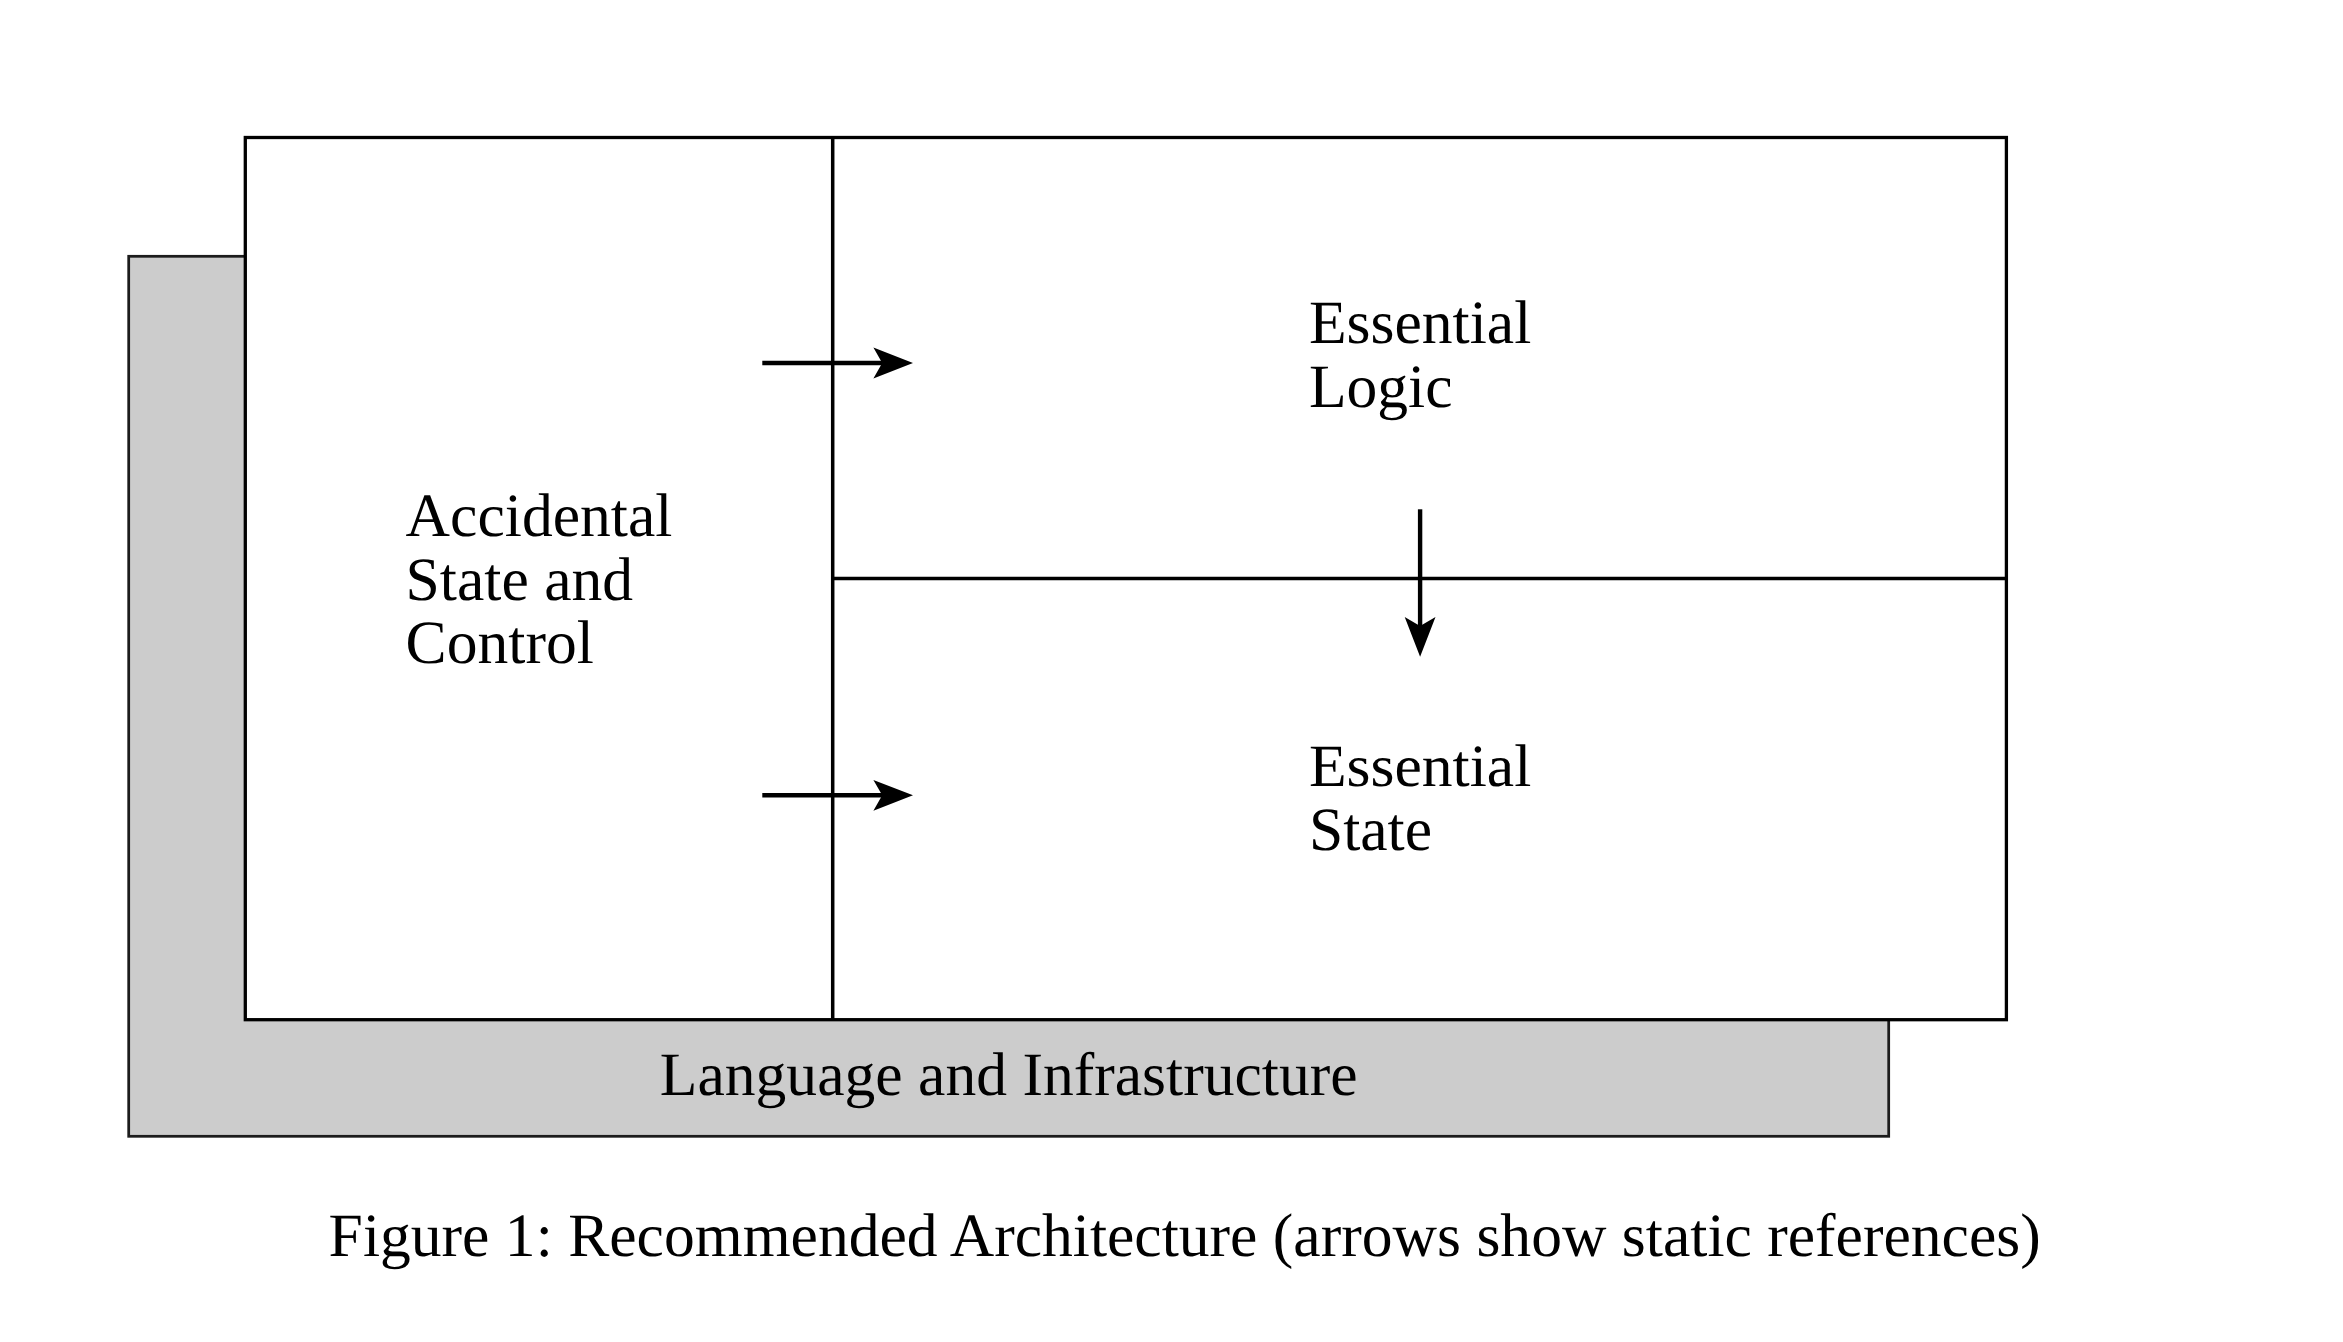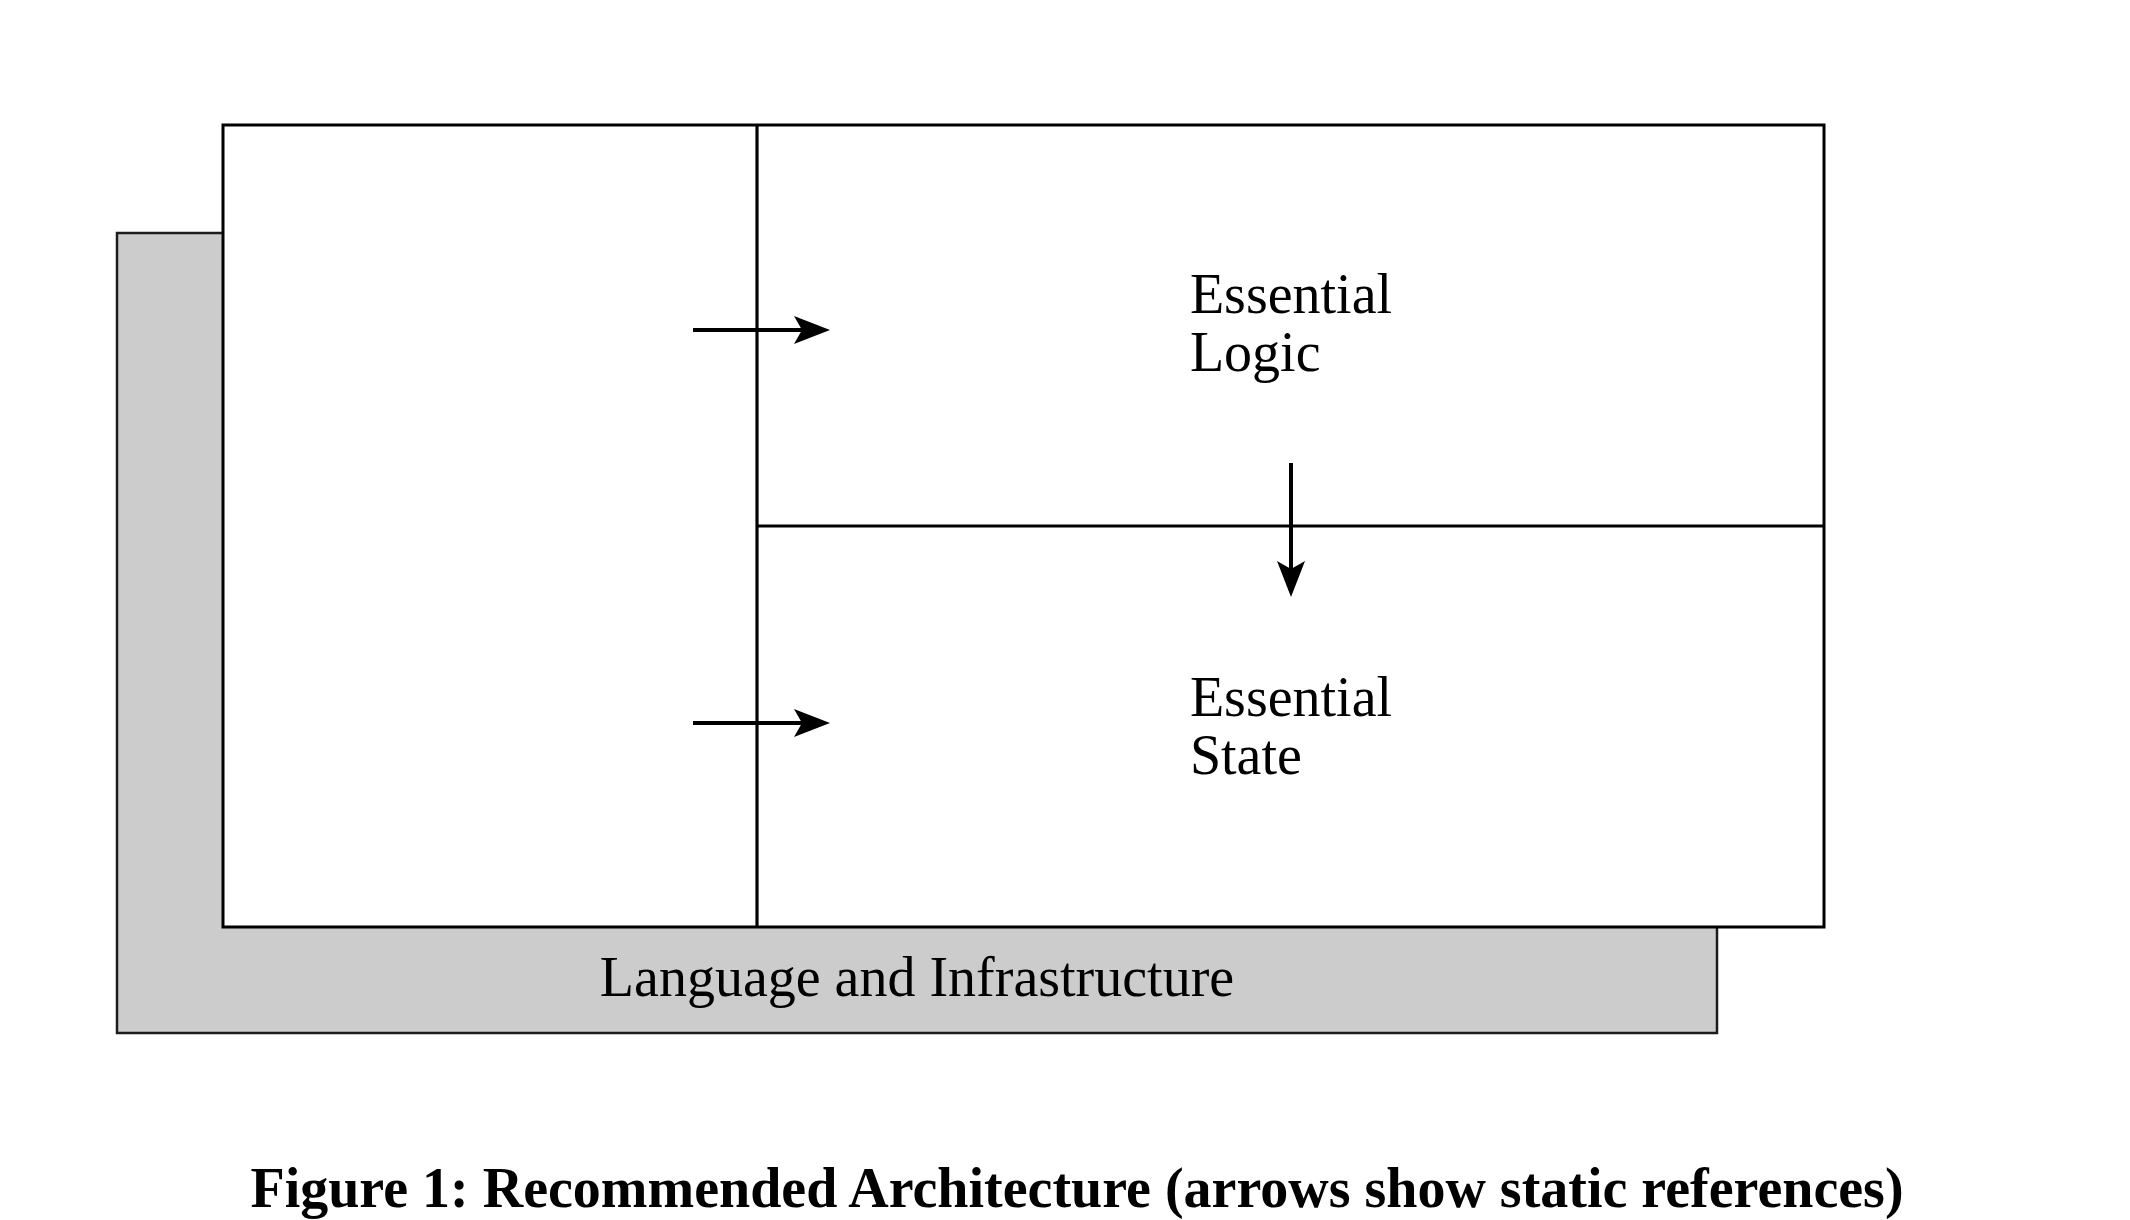--- a/index.html
+++ b/index.html
@@ -84,28 +84,33 @@
       <line x1="693" y1="723" x2="806" y2="723" class="arrow-line"></line>
       <polygon class="arrow-head" points="830,723 794,709 802,723 794,737"></polygon>
     </g>
 
     <g>
       <line x1="1291" y1="463" x2="1291" y2="573" class="arrow-line"></line>
       <polygon class="arrow-head" points="1291,597 1277,561 1291,569 1305,561"></polygon>
     </g>
   </svg>
 
+  <div class="diagram-label" style="left:490px; top:527px;">
+    <div>Accidental</div>
+    <div>State and</div>
+    <div>Control</div>
+  </div>
 
   <div class="diagram-label" style="left:1291px; top:323px;">
     <div>Essential</div>
     <div>Logic</div>
   </div>
 
   <div class="diagram-label" style="left:1291px; top:726px;">
     <div>Essential</div>
     <div>State</div>
   </div>
 
   <div class="diagram-label" style="left:917px; top:977px;font-family:Liberation Serif, serif;">Language and Infrastructure</div>
 
-  <div class="caption" style="left:1077px; top:1188px;font-weight:bold;">Figure 1: Recommended Architecture (arrows show static references)</div>
+  <div class="caption" style="left:1077px; top:1124px;">Figure 1: Recommended Architecture (arrows show static references)</div>
 
 </div>
 
 </body></html>

